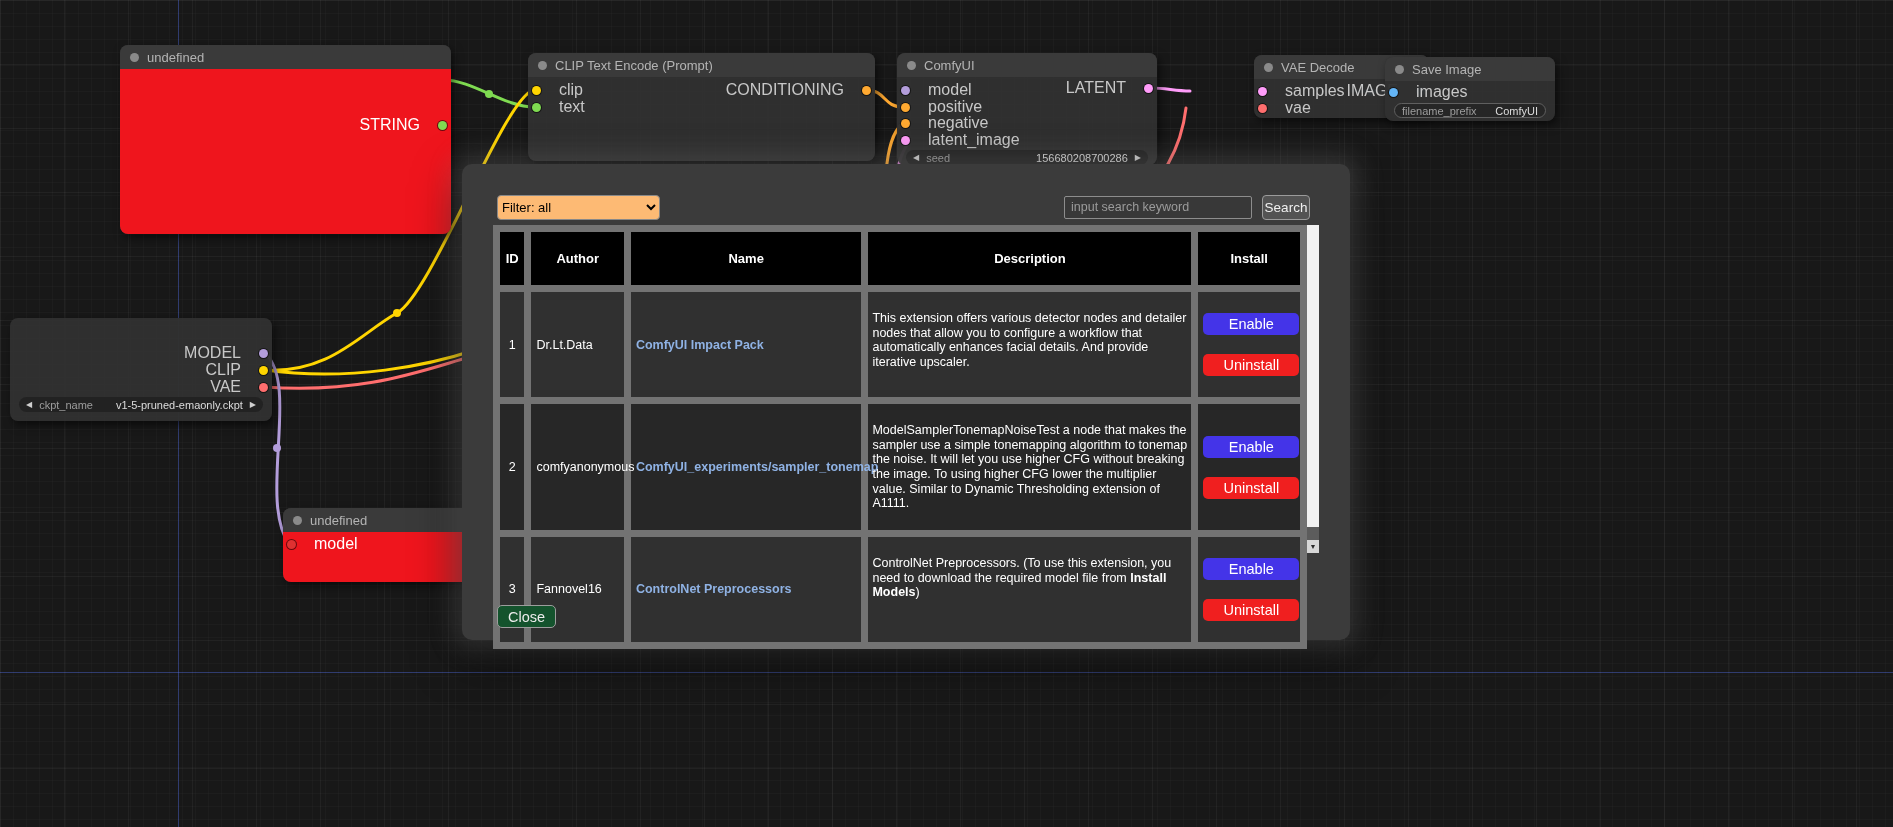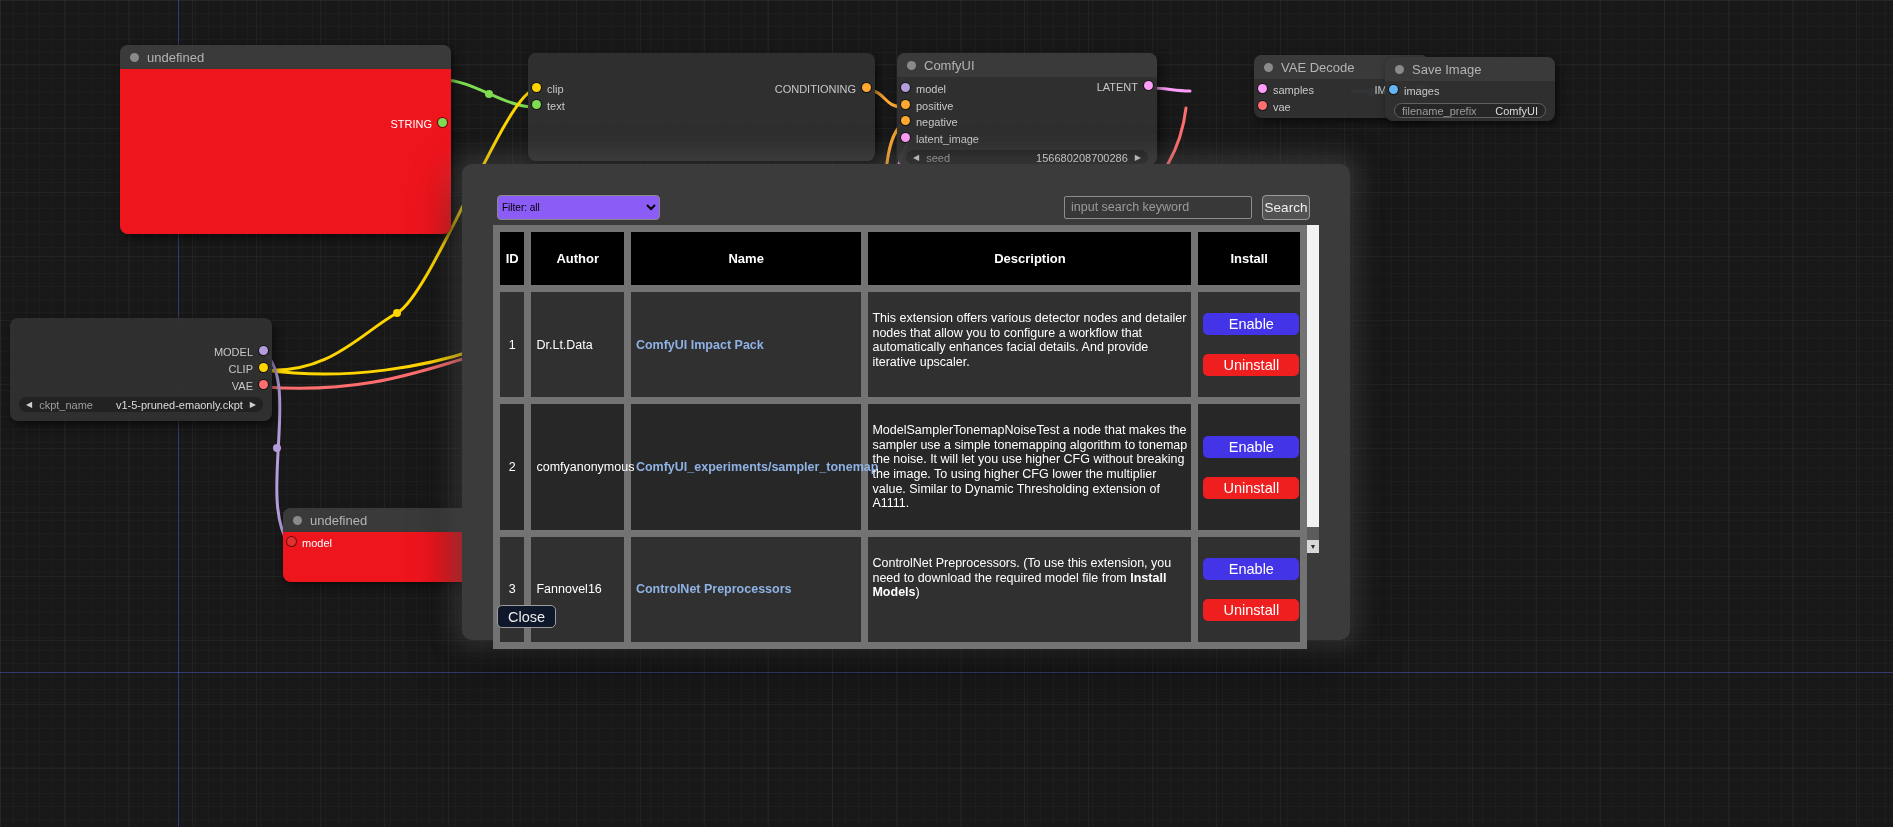--- a/index.html
+++ b/index.html
@@ -23,42 +23,42 @@
   #wires path{fill:none;stroke-width:3;stroke-linecap:round}
 
   .node{position:absolute;border-radius:8px;background:rgba(49,49,49,.97);
         box-shadow:3px 4px 10px rgba(0,0,0,.55);z-index:2}
   .node-title{height:24px;background:#3a3a3a;border-radius:8px 8px 0 0;
         display:flex;align-items:center;gap:8px;padding:0 10px;
         color:#b4b4b4;font-size:13px;white-space:nowrap;overflow:hidden}
   .title-dot{width:9px;height:9px;border-radius:50%;background:#8a8a8a;flex:0 0 auto}
   .red-body{position:absolute;left:0;right:0;top:24px;bottom:0;
         background:var(--node_red);border-radius:0 0 8px 8px}
-  .slot{position:absolute;display:flex;gap:6px;height:14px;
-        font-size:11px;color:#c8c8c8;white-space:nowrap;z-index:3}
+  .slot{position:absolute;display:flex;align-items:center;gap:18px;height:14px;
+        font-size:16px;color:#c8c8c8;white-space:nowrap;z-index:3}
   .slot.in{left:4px}
   .slot.out{right:4px;flex-direction:row-reverse}
   .slot .dot{width:9px;height:9px;border-radius:50%;box-shadow:0 0 0 1px rgba(0,0,0,.55);flex:0 0 auto}
   .slot.light{color:#fff}
   .pill{position:absolute;left:9px;right:9px;height:15px;background:#222;
         border-radius:8px;display:flex;align-items:center;gap:7px;
         padding:0 7px;font-size:11px;color:#9d9d9d;white-space:nowrap}
   .pill .arrow{color:#cfcfcf;font-size:8px;line-height:1}
   .pill .val{margin-left:auto;color:#dcdcdc}
   .pill.outlined{border:1px solid #5f5f5f;background:#262626}
 
   
   .dialog{position:absolute;left:462px;top:164px;width:888px;height:476px;
         background:#3b3b3b;border-radius:10px;z-index:10;
         box-shadow:0 0 26px 9px rgba(170,170,170,.22), 0 16px 48px rgba(0,0,0,.65)}
   .dlg-controls{position:absolute;left:35px;right:40px;top:30px;height:26px;
         display:flex;align-items:center}
-  .dlg-controls select{width:163px;height:25px;font-size:10px;
+  .dlg-controls select{width:163px;height:25px;font-size:13px;
         font-family:"Liberation Sans",sans-serif;border-radius:4px;
-        background:#8b5cf6;color:#000;border:1px solid #888}
+        background:#fdba74;color:#000;border:1px solid #888}
   .dlg-controls input{margin-left:auto;width:188px;height:23px;background:#383838;
         border:1px solid #8d8d8d;border-radius:2px;color:#ddd;font-size:12.5px;
         padding:0 6px;font-family:"Liberation Sans",sans-serif}
   .dlg-controls input::placeholder{color:#9b9b9b}
   .search-btn{margin-left:10px;width:48px;height:25px;background:#535353;
         border:1px solid #9b9b9b;border-radius:4px;color:#f0f0f0;font-size:13.5px;
         font-family:"Liberation Sans",sans-serif;cursor:pointer}
 
   .table-wrap{position:absolute;left:31px;top:61px;width:826px;height:328px;
         display:flex;align-items:flex-start}
@@ -81,21 +81,21 @@
         font-family:"Liberation Sans",sans-serif}
   .btn-enable{background:var(--enable_btn)}
   .btn-uninstall{background:var(--uninstall_btn)}
 
   .sb{width:12px;height:328px;position:relative;background:#5c5c5c}
   .sb-thumb{position:absolute;left:0;right:0;top:0;height:302px;background:#f2f2f2}
   .sb-btn{position:absolute;left:0;right:0;bottom:0;height:13px;background:#d7d7d7;
         color:#2a2a2a;font-size:7px;display:flex;align-items:center;justify-content:center;cursor:pointer}
 
   .close-btn{position:absolute;left:35px;bottom:12px;height:23px;padding:0 10px;
-        background:#0f172a;border:1px solid #9d9d9d;border-radius:5px;color:#ececec;
+        background:#14532d;border:1px solid #9d9d9d;border-radius:5px;color:#ececec;
         font-size:14.5px;font-family:"Liberation Sans",sans-serif;cursor:pointer}
 </style>
 </head>
 <body>
 
 <div class="axis axis-v"></div>
 <div class="axis axis-h"></div>
 
 <svg id="wires" width="1893" height="827">
   <path stroke="var(--wire_green)" d="M444,80 C472,80 505,107 534,107"></path>
@@ -120,20 +120,24 @@
     <span>undefined</span>
   </div>
   <div class="red-body"></div>
   <div class="slot out light" style="top:73px">
     <span class="dot" style="background:var(--wire_green)"></span>
     <span>STRING</span>
   </div>
 </div>
 
 <div class="node" style="left:528px;top:53px;width:347px;height:108px">
+  <div class="node-title">
+    <span class="title-dot"></span>
+    <span>CLIP Text Encode (Prompt)</span>
+  </div>
   <div class="slot in" style="top:30px">
     <span class="dot" style="background:var(--wire_yellow)"></span>
     <span>clip</span>
   </div>
   <div class="slot in" style="top:47px">
     <span class="dot" style="background:var(--wire_green)"></span>
     <span>text</span>
   </div>
   <div class="slot out" style="top:30px">
     <span class="dot" style="background:var(--wire_orange)"></span>

